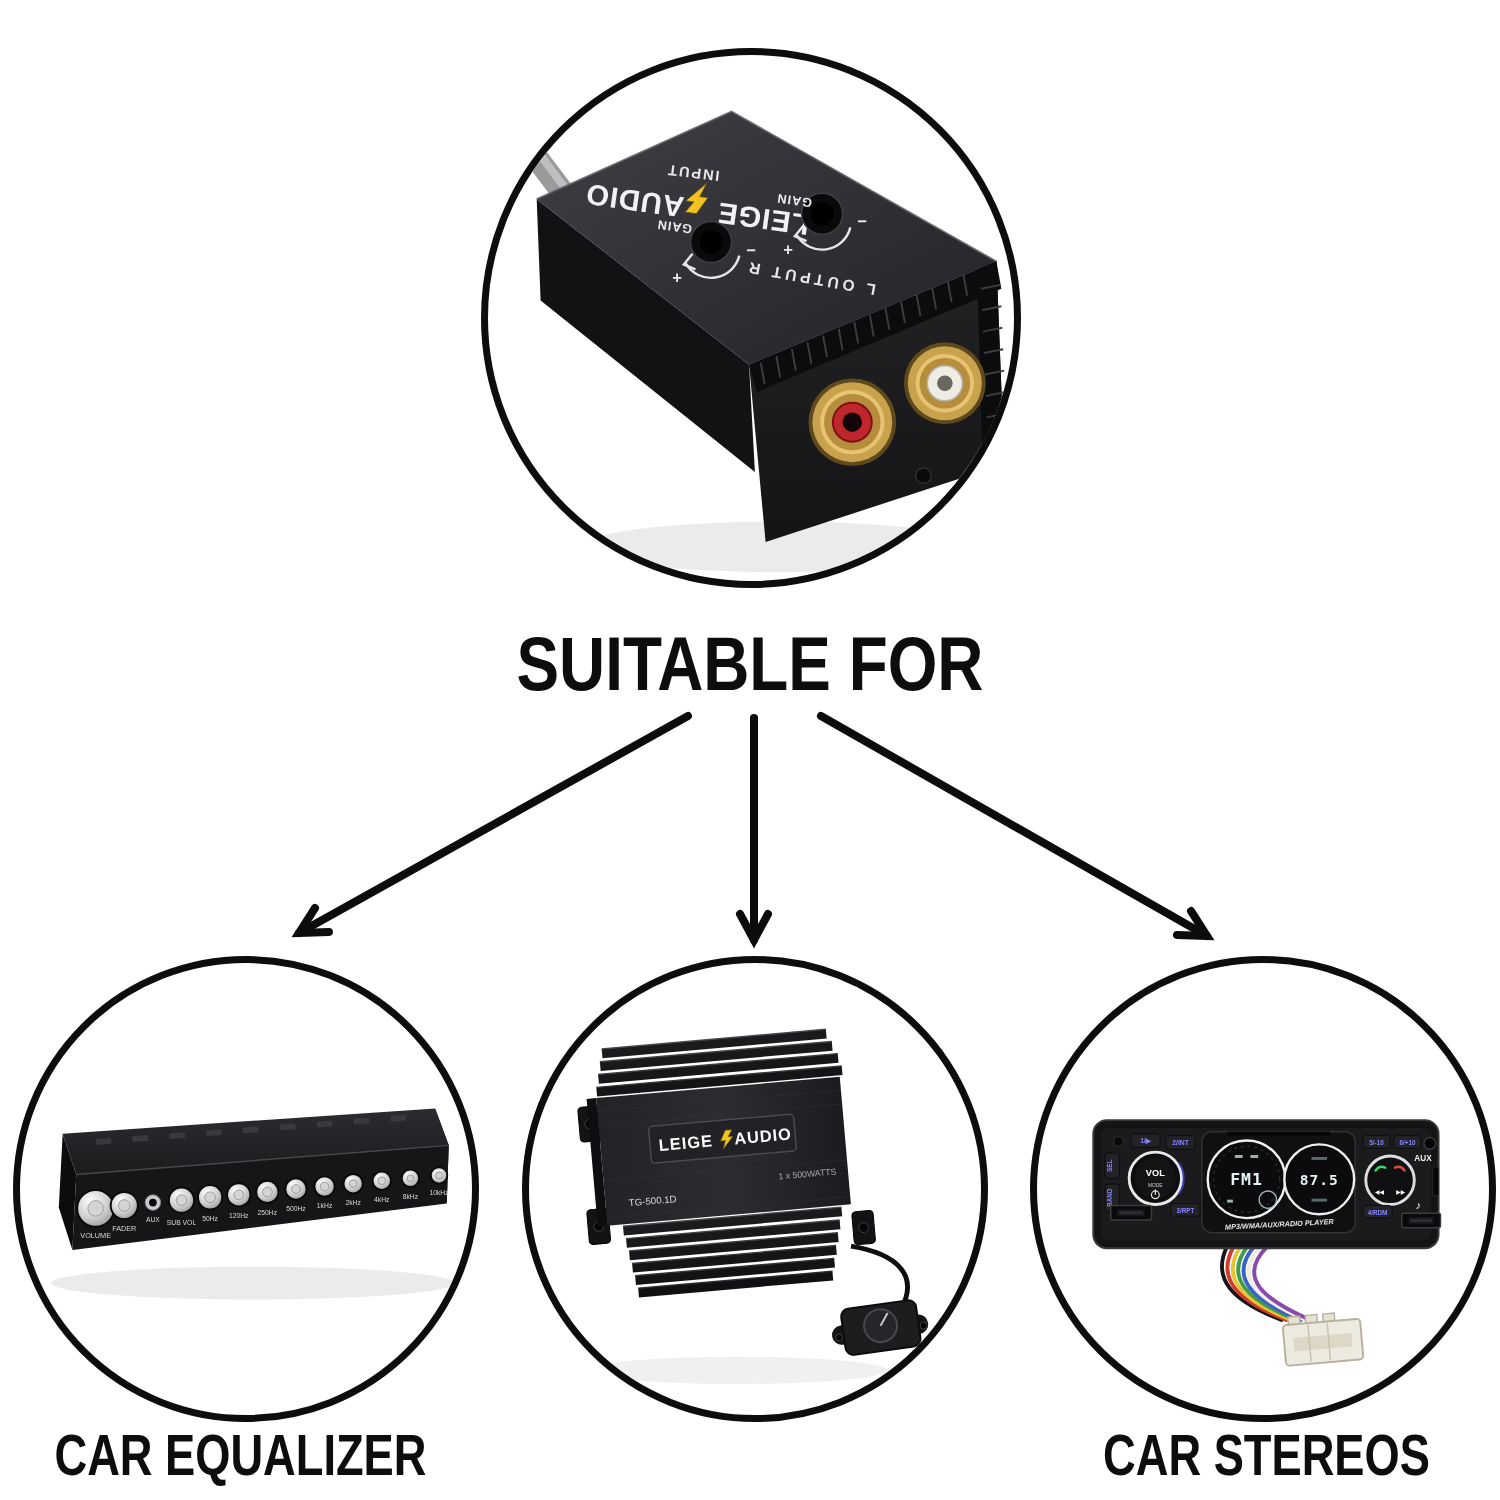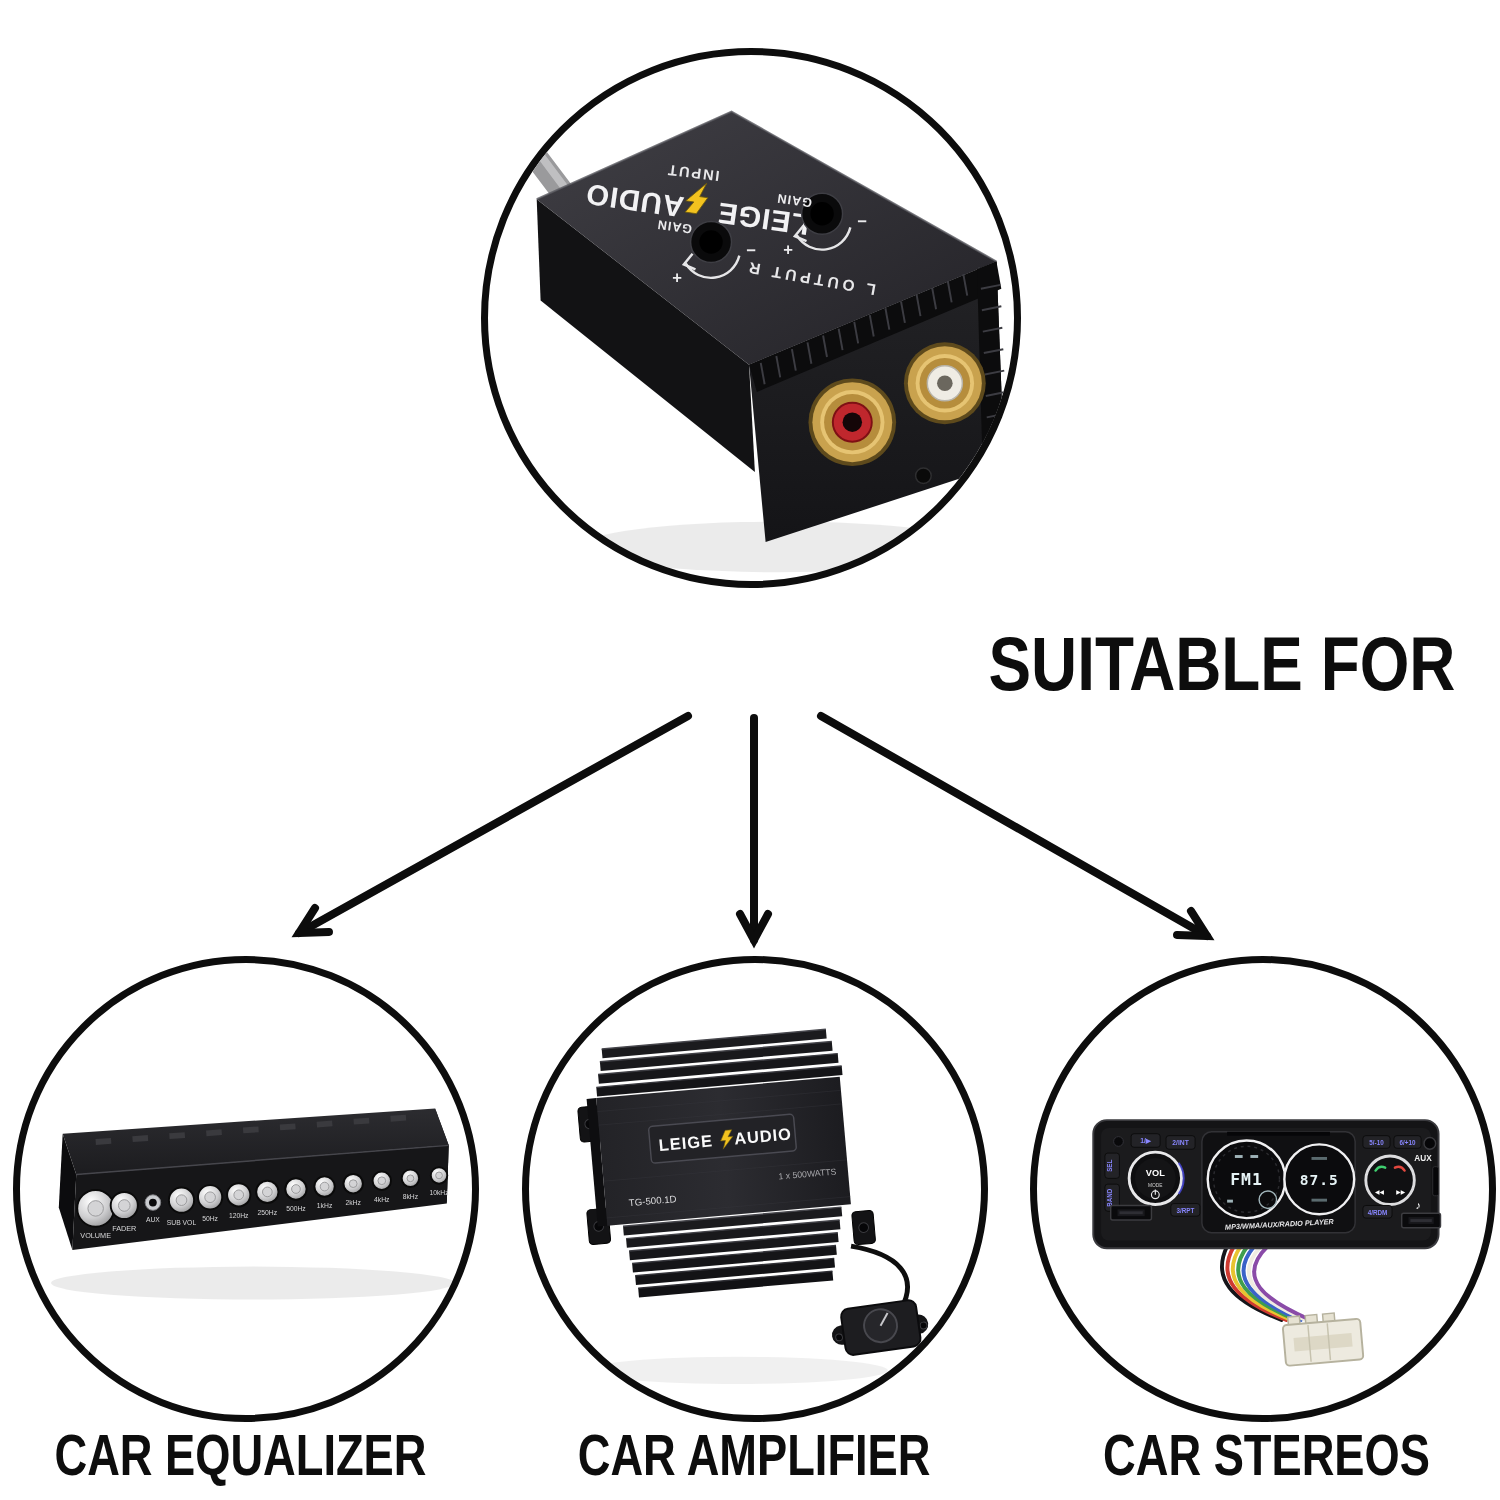--- a/index.html
+++ b/index.html
@@ -12,21 +12,21 @@
     background:#ffffff; box-sizing:border-box; overflow:hidden;
   }
   #c-top { left:481px; top:48px;  width:540px; height:540px; }
   #c-eq  { left:13px;  top:956px; width:466px; height:466px; }
   #c-amp { left:522px; top:956px; width:466px; height:466px; }
   #c-st  { left:1030px;top:956px; width:466px; height:466px; }
   .circle svg { position:absolute; left:0; top:0; width:100%; height:100%; }
   svg { font-family:"Liberation Sans", sans-serif; }
 
   .heading {
-    position:absolute; left:0; right:0; top:626px; text-align:right;
+    position:absolute; left:0; right:0; top:626px; text-align:center;
     font-size:76px; font-weight:bold; color:#0d0d0d; line-height:1.0;
   }
   .heading .cond { display:inline-block; transform:scaleX(0.84); transform-origin:center; white-space:nowrap; }
 
   .caption {
     position:absolute; top:1426px; width:520px; text-align:center;
     font-size:58px; font-weight:bold; color:#0d0d0d; line-height:1.0;
   }
   .caption .cond { display:inline-block; transform:scaleX(0.78); transform-origin:center; white-space:nowrap; }
   #cap-eq  { left:-20px; }
@@ -475,20 +475,17 @@
           <rect x="385" y="264" width="22" height="3" fill="#2e2e34"></rect>
         </g>
         <rect x="408" y="210" width="6" height="30" rx="2" fill="#060608" stroke="#2e2e32" stroke-width="1"></rect>
       </g>
     </svg>
   </div>
 
   <div class="caption" id="cap-eq">
     <span class="cond">CAR EQUALIZER</span>
   </div>
-  <div class="caption" id="cap-amp">
-    <span class="cond">CAR AMPLIFIER</span>
-  </div>
   <div class="caption" id="cap-st">
     <span class="cond">CAR STEREOS</span>
   </div>
 
 </div>
 
 </body></html>

